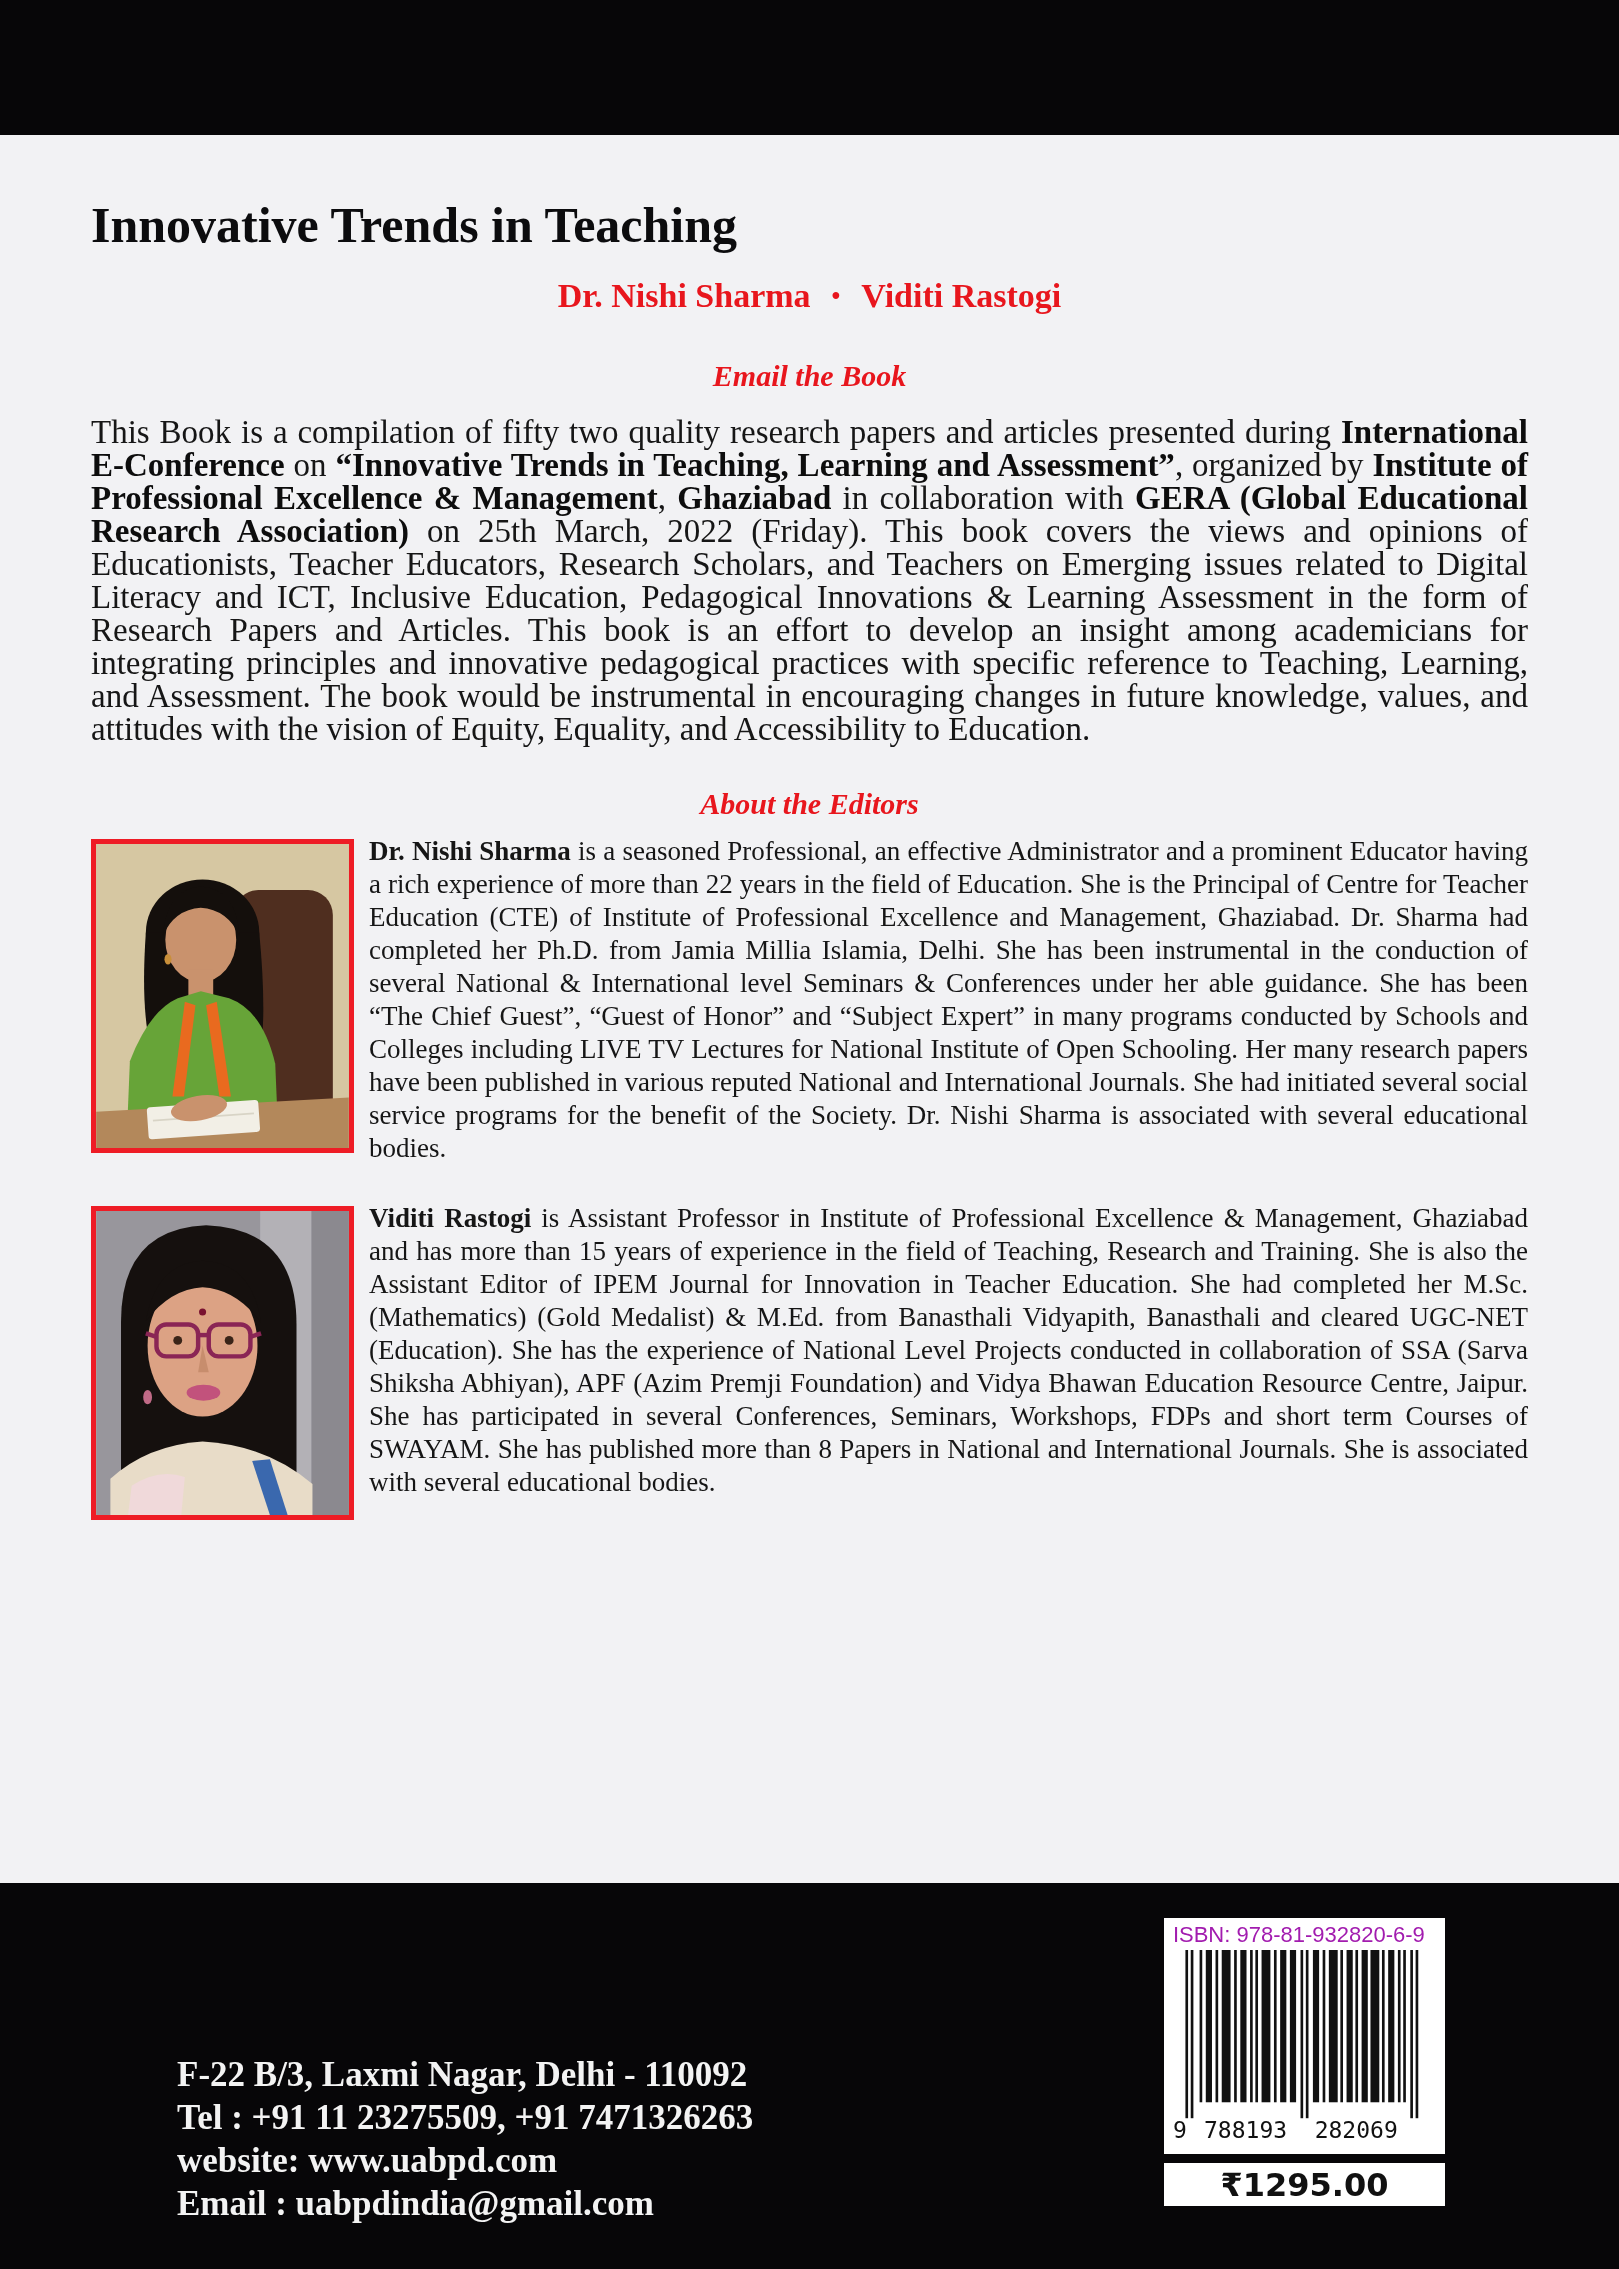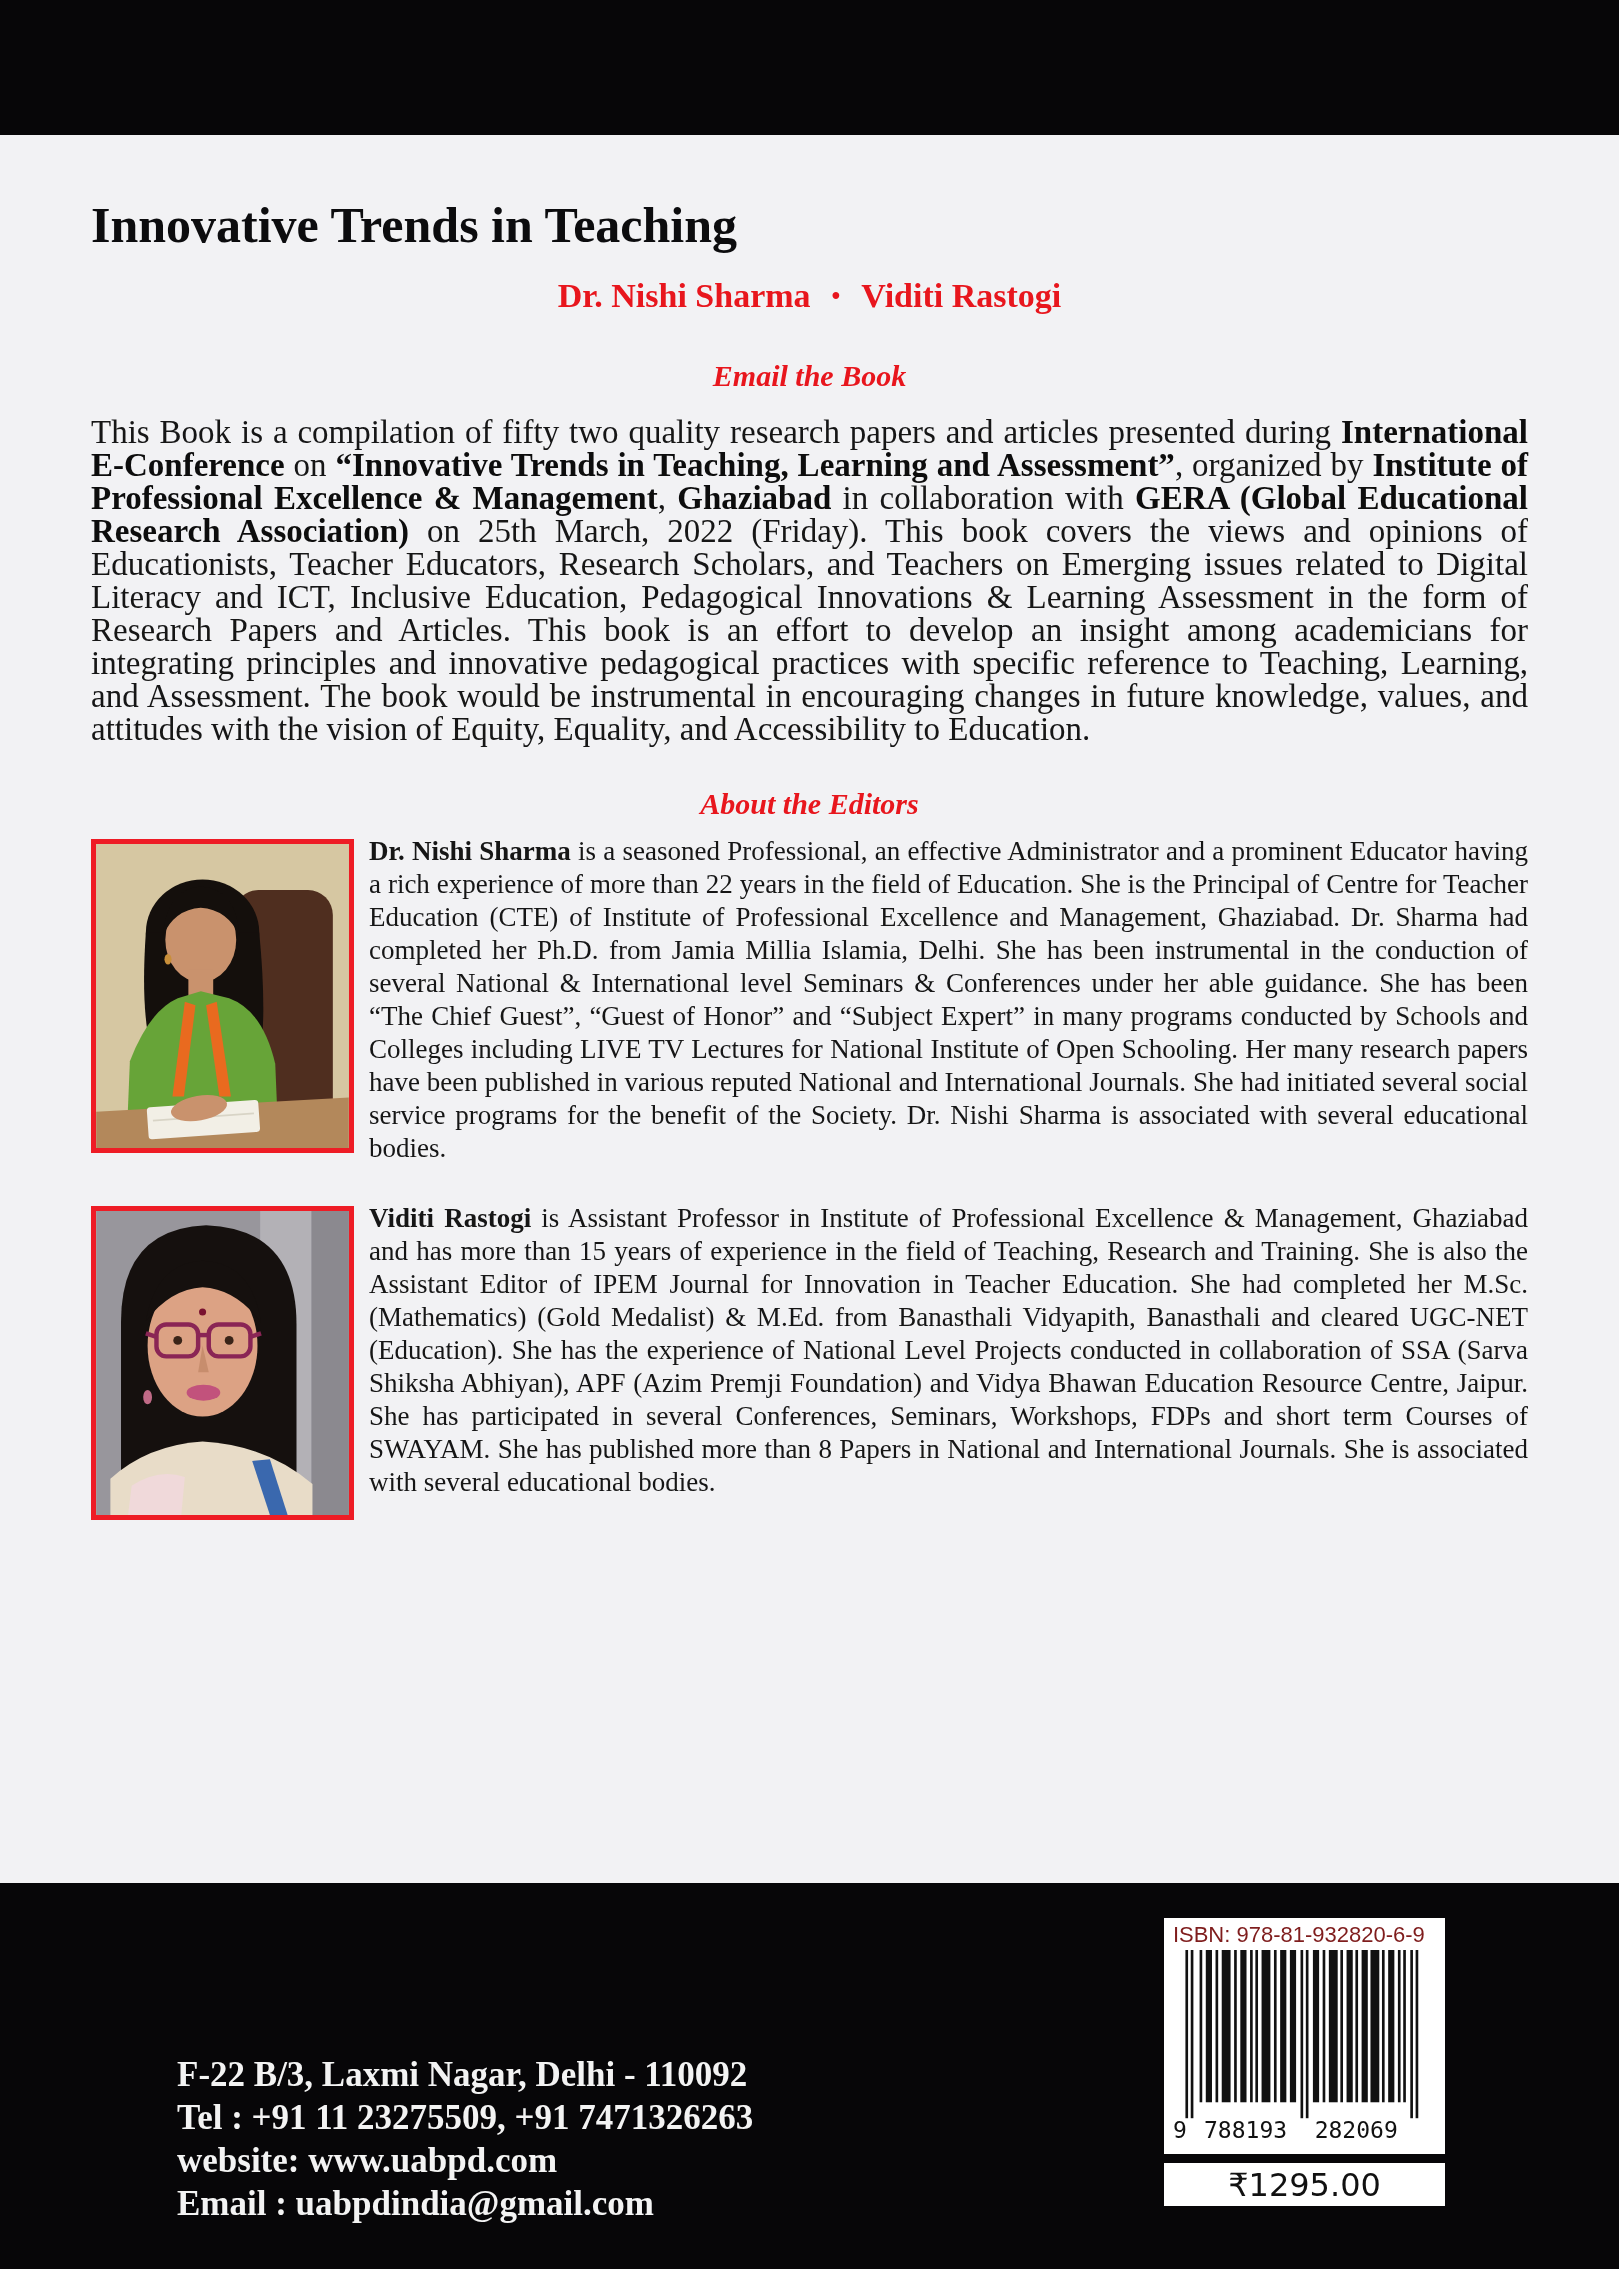--- a/index.html
+++ b/index.html
@@ -20,24 +20,24 @@
   .footer{position:absolute;bottom:0;left:0;width:1619px;height:387px;background:#070608;}
   .uab-logo{position:absolute;left:183px;top:48px;width:151px;text-align:center;color:#e2a23e;font-family:"Liberation Sans",sans-serif;}
   .uab-acronym{font-weight:bold;font-size:78px;line-height:0.92;letter-spacing:-3.5px;}
   .uab-sub{font-weight:bold;font-size:18.6px;line-height:18.6px;margin-top:2.7px;letter-spacing:0;}
   .uab-book{height:20.4px;background:#e2a23e;border-radius:7px 2.7px 2.7px 12.4px;margin-top:6.2px;}
   .pub-name{position:absolute;left:356px;top:44px;color:#e2a23e;font-weight:bold;}
   .pub-name .l1{font-size:44px;line-height:51px;}
   .pub-name .l2{font-size:42px;line-height:51px;letter-spacing:2.7px;}
   .pub-contact{position:absolute;left:177px;top:170px;font-weight:bold;font-size:35px;line-height:43px;color:#f3f3f3;}
   .isbn-box{position:absolute;left:1164px;top:35px;width:281px;height:236px;background:#ffffff;box-sizing:border-box;padding:4.4px 8.9px 0 8.9px;}
-  .isbn-label{font-family:"Liberation Sans",sans-serif;font-size:22px;color:#7f1d1d;white-space:nowrap;}
+  .isbn-label{font-family:"Liberation Sans",sans-serif;font-size:22px;color:#a21caf;white-space:nowrap;}
   .barcode{display:block;width:263px;height:193px;margin-top:1.8px;}
   .price-box{position:absolute;left:1164px;top:280px;width:281px;height:43px;background:#ffffff;display:flex;align-items:center;justify-content:center;}
-  .price{font-family:"DejaVu Sans",sans-serif;font-weight:normal;font-size:32px;color:#111;}
+  .price{font-family:"DejaVu Sans",sans-serif;font-weight:bold;font-size:32px;color:#111;}
   .bc-digit{font-family:"DejaVu Sans Mono",monospace;font-size:26px;fill:#111;}
 </style>
 </head>
 <body>
 
 <div class="cover">
   <div class="topbar"></div>
 
   <div class="content">
     <div class="title">

